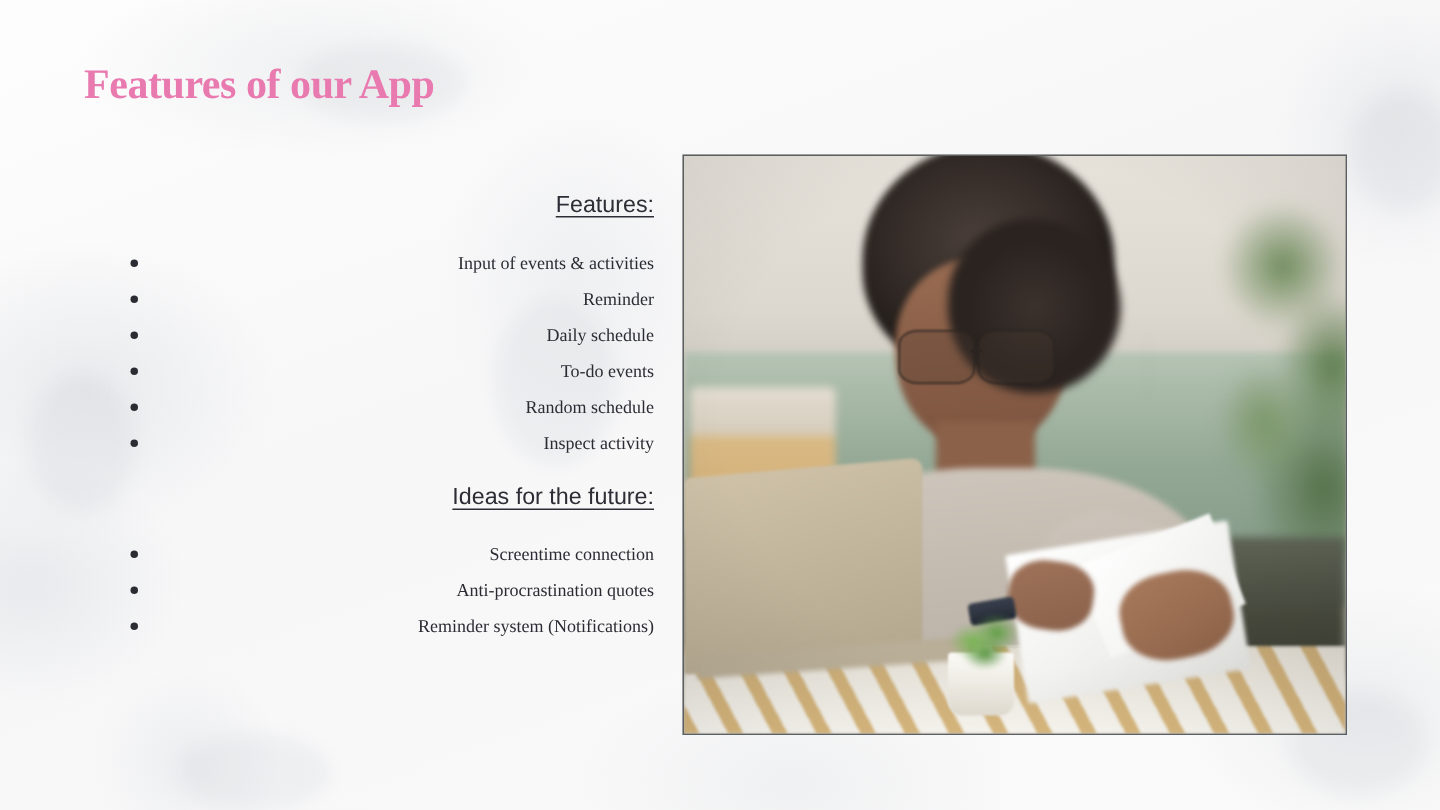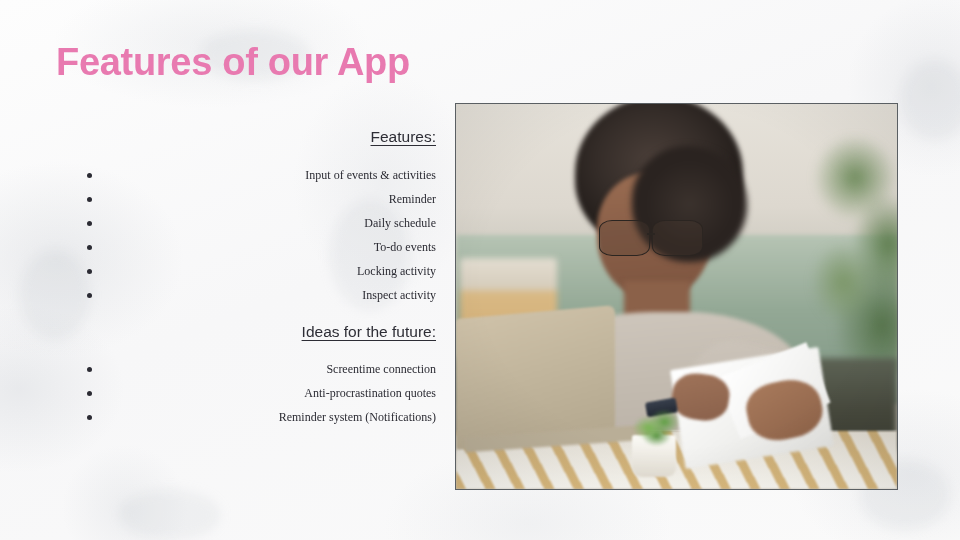--- a/index.html
+++ b/index.html
@@ -38,25 +38,25 @@
     filter: blur(6px);
     pointer-events: none;
   }
 
   
   .slide-title {
     position: absolute;
     left: 56px;
     top: 41px;
     margin: 0;
-    font-size: 38px;
+    font-size: 28px;
     font-weight: bold;
     letter-spacing: -0.3px;
     color: #e87ab0;
-    font-family: Liberation Sans, sans-serif;
+    font-family: Liberation Serif, serif;
     white-space: nowrap;
   }
 
   
   .body-col {
     position: absolute;
     left: 71px;
     top: 128px;
     width: 365px;
     text-align: right;
@@ -366,21 +366,21 @@
       <li>
         <span class="dot"></span>
         <span>Daily schedule</span>
       </li>
       <li>
         <span class="dot"></span>
         <span>To-do events</span>
       </li>
       <li>
         <span class="dot"></span>
-        <span>Locking activity</span>
+        <span>Random schedule</span>
       </li>
       <li>
         <span class="dot"></span>
         <span>Inspect activity</span>
       </li>
     </ul>
 
     <div class="gap-between-sections"></div>
 
     <div class="section-heading">Ideas for the future:</div>

